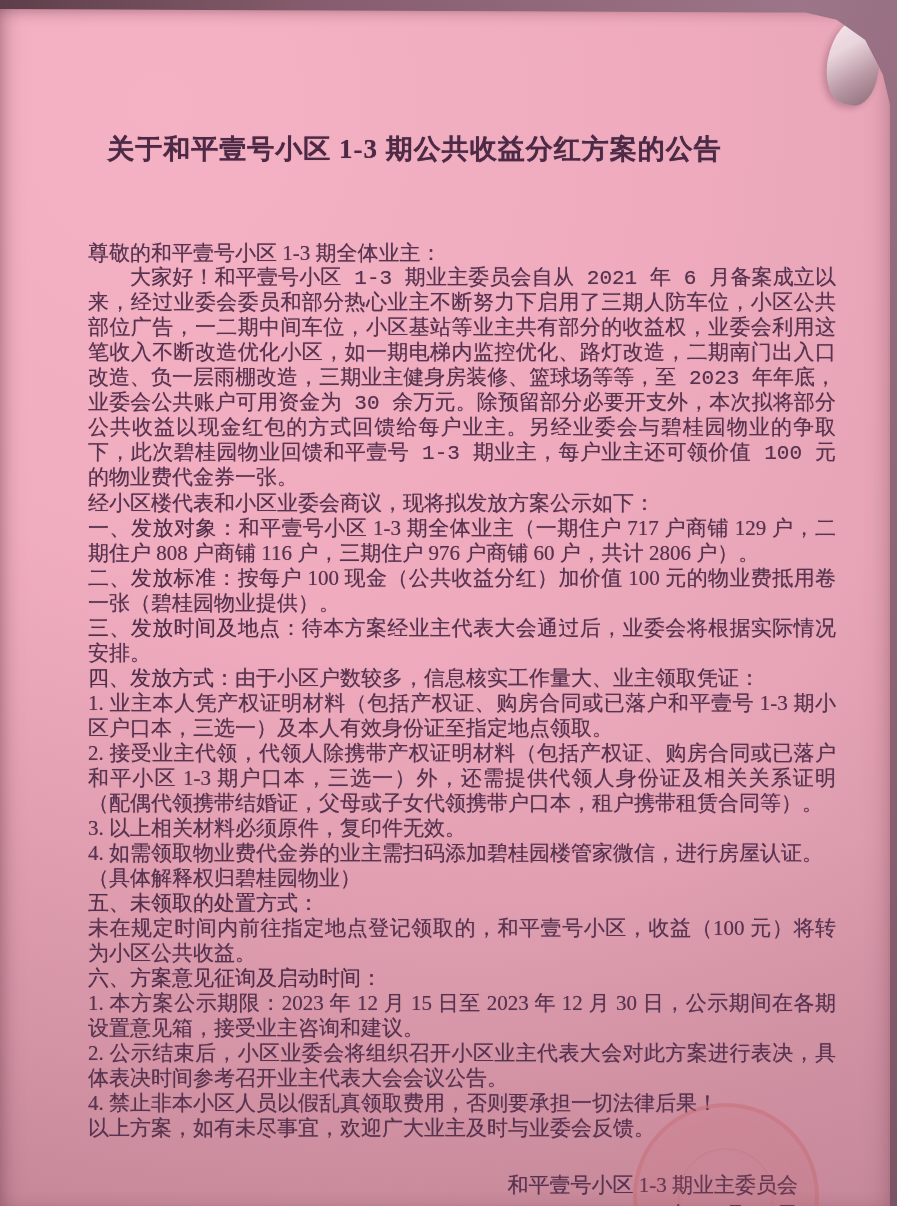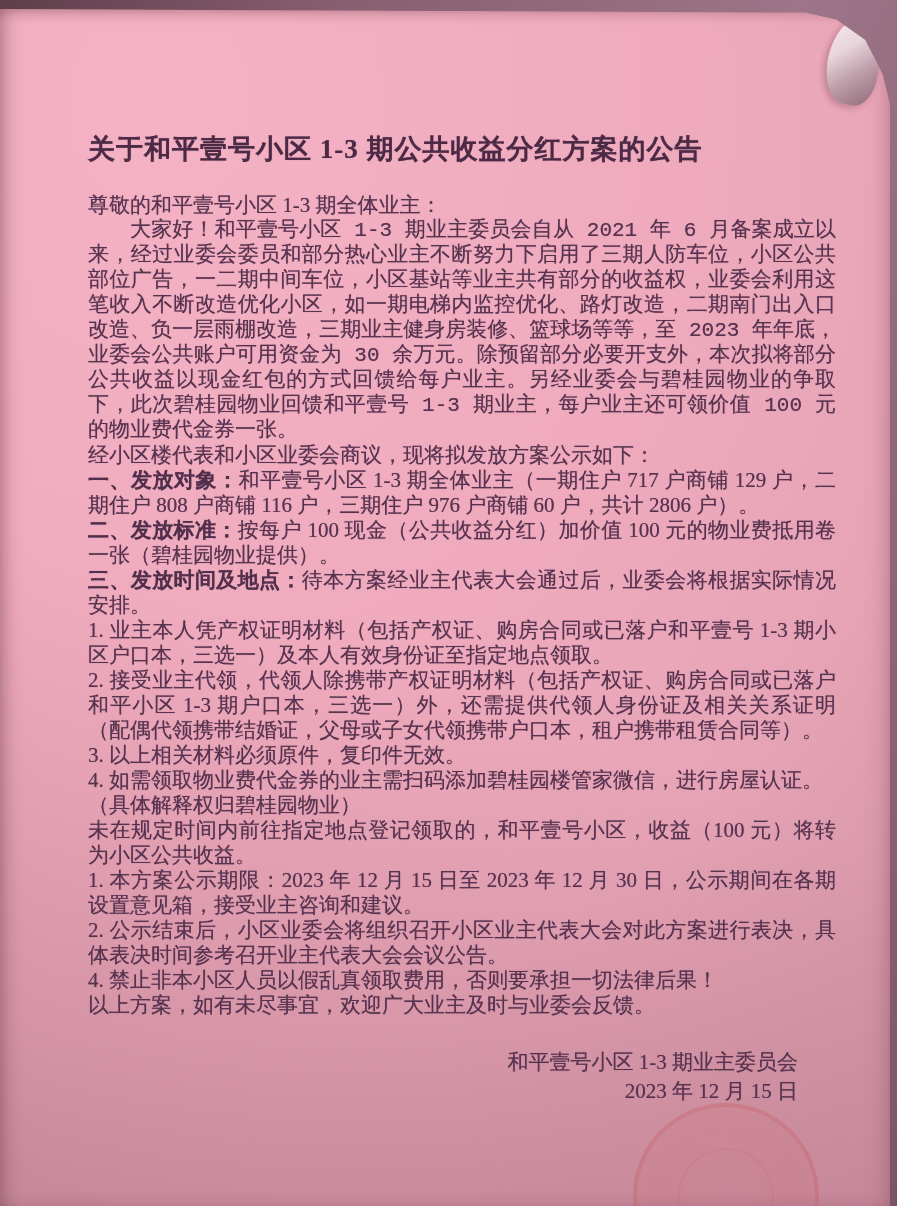--- a/index.html
+++ b/index.html
@@ -33,27 +33,27 @@
   .content {
     position: absolute; left: 88px; top: 120px; width: 748px;
     color: #583350;
     font-size: 21px; line-height: 25px;
     text-align: justify;
     text-shadow: 0 0 0.7px rgba(88,51,80,0.65);
   }
   .doc-title {
     margin: 0; padding-right: 95px;
     font-size: 27px; line-height: 40px; font-weight: bold;
-    text-align: left; color: #4c2a45;
+    text-align: center; color: #4c2a45;
     letter-spacing: 1px; white-space: nowrap;
   }
-  .salutation { margin: 24px 0 0 0; }
+  .salutation { margin: 72px 0 0 0; }
   .body-paragraphs p { margin: 0; }
   .body-paragraphs p.indent { text-indent: 2em; font-family: Liberation Mono, monospace; }
-  .body-paragraphs b { font-weight: 700; color: #512e4b; }
+  .body-paragraphs b { font-weight: 400; color: #512e4b; }
   .signature { margin-top: 30px; text-align: right; padding-right: 38px; line-height: 29px; }
   .seal {
     position: absolute; left: 633px; top: 1094px; width: 178px; height: 178px;
     border-radius: 50%;
     border: 4px solid rgba(198, 92, 98, 0.30);
     background: radial-gradient(circle, rgba(205,100,105,0.08) 0%, rgba(205,100,105,0.16) 58%, rgba(205,100,105,0.04) 100%);
   }
   .seal-inner {
     position: absolute; left: 50%; top: 50%; width: 92px; height: 92px;
     transform: translate(-50%,-50%);
@@ -69,26 +69,29 @@
     <div class="curl"></div>
     <div class="content">
       <h1 class="doc-title">关于和平壹号小区 1-3 期公共收益分红方案的公告</h1>
       <p class="salutation">尊敬的和平壹号小区 1-3 期全体业主：</p>
       <div class="body-paragraphs" id="paragraphs">
           <p class="indent"><span>大家好！和平壹号小区 1-3 期业主委员会自从 2021 年 6 月备案成立以来，经过业委会委员和部分热心业主不断努力下启用了三期人防车位，小区公共部位广告，一二期中间车位，小区基站等业主共有部分的收益权，业委会利用这笔收入不断改造优化小区，如一期电梯内监控优化、路灯改造，二期南门出入口改造、负一层雨棚改造，三期业主健身房装修、篮球场等等，至 2023 年年底，业委会公共账户可用资金为 30 余万元。除预留部分必要开支外，本次拟将部分公共收益以现金红包的方式回馈给每户业主。另经业委会与碧桂园物业的争取下，此次碧桂园物业回馈和平壹号 1-3 期业主，每户业主还可领价值 100 元的物业费代金券一张。</span></p>
           <p><span>经小区楼代表和小区业委会商议，现将拟发放方案公示如下：</span></p>
           <p><b>一、发放对象：</b><span>和平壹号小区 1-3 期全体业主（一期住户 717 户商铺 129 户，二期住户 808 户商铺 116 户，三期住户 976 户商铺 60 户，共计 2806 户）。</span></p>
           <p><b>二、发放标准：</b><span>按每户 100 现金（公共收益分红）加价值 100 元的物业费抵用卷一张（碧桂园物业提供）。</span></p>
           <p><b>三、发放时间及地点：</b><span>待本方案经业主代表大会通过后，业委会将根据实际情况安排。</span></p>
+          <p><b>四、发放方式：</b><span>由于小区户数较多，信息核实工作量大、业主领取凭证：</span></p>
           <p><span>1. 业主本人凭产权证明材料（包括产权证、购房合同或已落户和平壹号 1-3 期小区户口本，三选一）及本人有效身份证至指定地点领取。</span></p>
           <p><span>2. 接受业主代领，代领人除携带产权证明材料（包括产权证、购房合同或已落户和平小区 1-3 期户口本，三选一）外，还需提供代领人身份证及相关关系证明（配偶代领携带结婚证，父母或子女代领携带户口本，租户携带租赁合同等）。</span></p>
           <p><span>3. 以上相关材料必须原件，复印件无效。</span></p>
           <p><span>4. 如需领取物业费代金券的业主需扫码添加碧桂园楼管家微信，进行房屋认证。</span></p>
           <p><span>（具体解释权归碧桂园物业）</span></p>
+          <p><b>五、未领取的处置方式：</b></p>
           <p><span>未在规定时间内前往指定地点登记领取的，和平壹号小区，收益（100 元）将转为小区公共收益。</span></p>
+          <p><b>六、方案意见征询及启动时间：</b></p>
           <p><span>1. 本方案公示期限：2023 年 12 月 15 日至 2023 年 12 月 30 日，公示期间在各期设置意见箱，接受业主咨询和建议。</span></p>
           <p><span>2. 公示结束后，小区业委会将组织召开小区业主代表大会对此方案进行表决，具体表决时间参考召开业主代表大会会议公告。</span></p>
           <p><span>4. 禁止非本小区人员以假乱真领取费用，否则要承担一切法律后果！</span></p>
           <p><span>以上方案，如有未尽事宜，欢迎广大业主及时与业委会反馈。</span></p>
         </div>
       <div class="signature">
         <div>和平壹号小区 1-3 期业主委员会</div>
         <div>2023 年 12 月 15 日</div>
       </div>
     </div>

